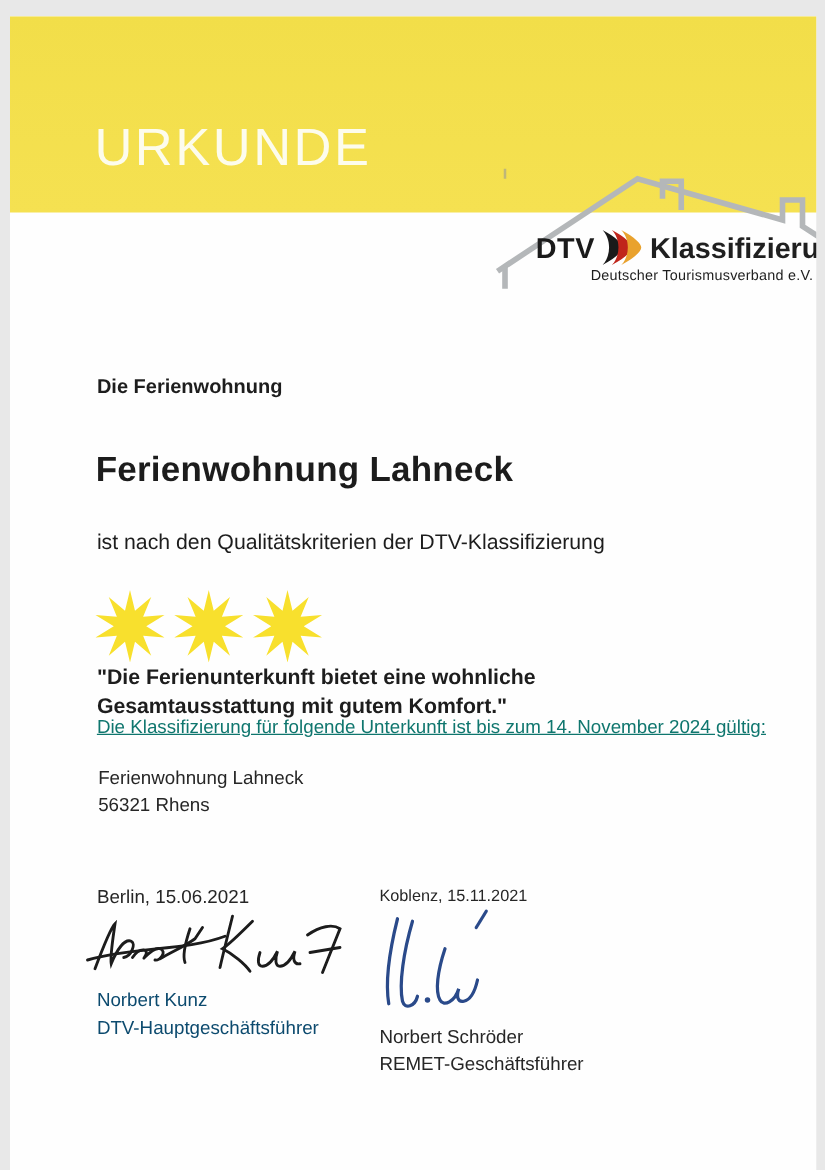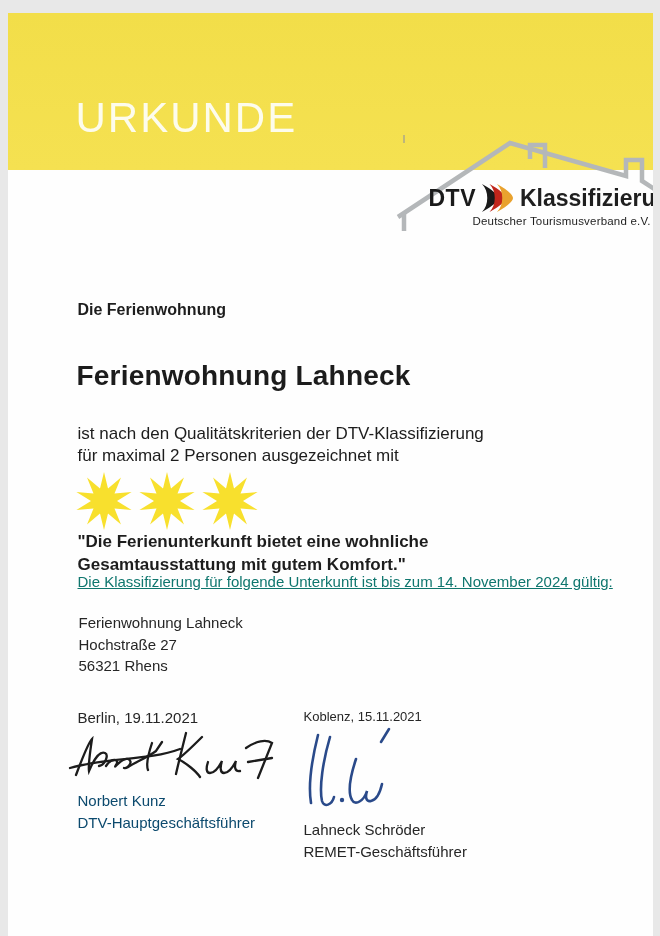--- a/index.html
+++ b/index.html
@@ -64,21 +64,20 @@
     <span class="logo-klass">Klassifizierung</span>
   </div>
   <div class="abs logo-sub">Deutscher Tourismusverband e.V.</div>
 
   <div class="abs intro">Die Ferienwohnung</div>
 
   <div class="abs headline">Ferienwohnung Lahneck</div>
 
   <div class="abs award">
     <div>ist nach den Qualitätskriterien der DTV-Klassifizierung</div>
-    <div>für maximal 2 Personen ausgezeichnet mit</div>
   </div>
 
   <div class="abs stars">
       <svg width="60" height="58" viewBox="0 0 60 58">
         <polygon points="30,0 34,16.6 47,5.5 40.5,21.4 57.6,20 43,29 57.6,38 40.5,36.6 47,52.5 34,41.4 30,58 26,41.4 13,52.5 19.5,36.6 2.4,38 17,29 2.4,20 19.5,21.4 13,5.5 26,16.6" fill="#f8e02d"></polygon>
       </svg>
       <svg width="60" height="58" viewBox="0 0 60 58">
         <polygon points="30,0 34,16.6 47,5.5 40.5,21.4 57.6,20 43,29 57.6,38 40.5,36.6 47,52.5 34,41.4 30,58 26,41.4 13,52.5 19.5,36.6 2.4,38 17,29 2.4,20 19.5,21.4 13,5.5 26,16.6" fill="#f8e02d"></polygon>
       </svg>
       <svg width="60" height="58" viewBox="0 0 60 58">
@@ -88,25 +87,24 @@
 
   <div class="abs quote">
     <div>"Die Ferienunterkunft bietet eine wohnliche</div>
     <div>Gesamtausstattung mit gutem Komfort."</div>
   </div>
 
   <div class="abs validity">Die Klassifizierung für folgende Unterkunft ist bis zum 14. November 2024 gültig:</div>
 
   <div class="abs address">
     <div>Ferienwohnung Lahneck</div>
-    <div>Hochstraße 27</div>
     <div>56321 Rhens</div>
   </div>
 
-  <div class="abs date-left">Berlin, 19.11.2021</div>
+  <div class="abs date-left">Berlin, 15.06.2021</div>
   <div class="abs date-right">Koblenz, 15.11.2021</div>
 
   <svg class="abs sig-svg" width="360" height="95" viewBox="0 0 360 95">
     <g fill="none" stroke="#1c1c1c" stroke-width="2.3" stroke-linecap="round">
       <path d="M10,54 C16,38 22,22 26,18 C24,32 22,44 23,50 C28,38 34,30 39,32 C43,34 39,44 33,45"></path>
       <path d="M40,45 C46,36 54,38 50,44 C46,50 56,36 62,38 C68,40 62,48 58,47"></path>
       <path d="M62,46 C72,40 82,36 90,30 L96,21"></path>
       <path d="M86,22 C82,34 80,44 82,49"></path>
       <path d="M4,47 C42,36 82,40 114,28"></path>
       <path d="M120,12 C116,28 112,44 110,53"></path>
@@ -122,17 +120,17 @@
       <path d="M290,38 C284,56 282,72 286,79 C289,85 298,80 301,70 C299,76 300,81 305,80 C310,79 314,72 316,63"></path>
       <path d="M315,21 L323,8"></path>
     </g>
   </svg>
 
   <div class="abs sigblock-left">
     <div>Norbert Kunz</div>
     <div>DTV-Hauptgeschäftsführer</div>
   </div>
   <div class="abs sigblock-right">
-    <div>Lahneck Schröder</div>
+    <div>Norbert Schröder</div>
     <div>REMET-Geschäftsführer</div>
   </div>
 
 </div>
 
 </body></html>

